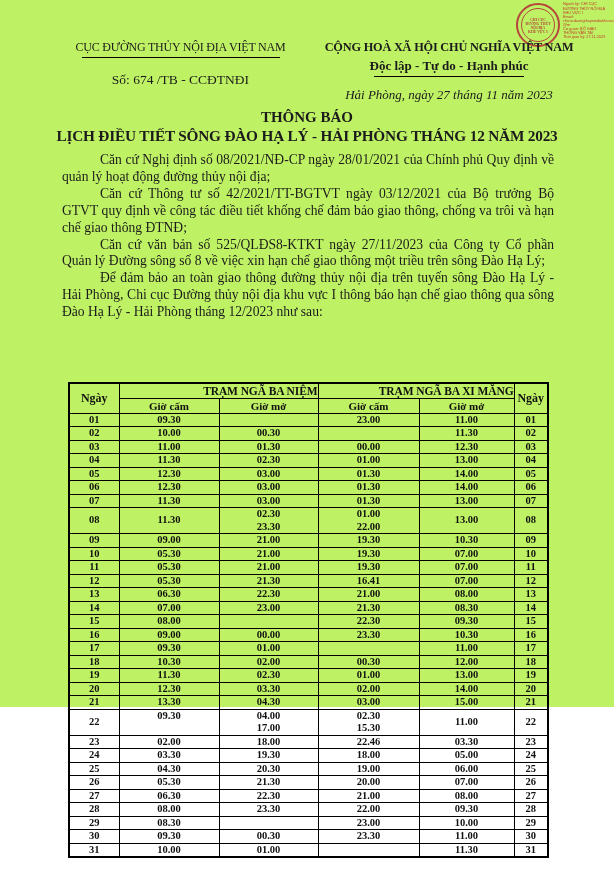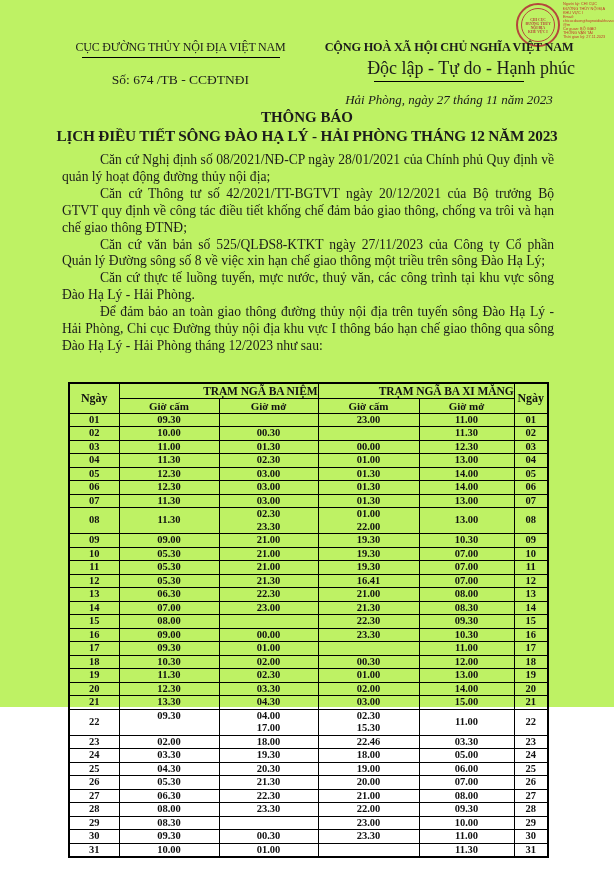--- a/index.html
+++ b/index.html
@@ -34,21 +34,21 @@
   .sig div { font-size:7px; line-height:7.5px; white-space:nowrap; }
 
   
   .hdr-left  { position:absolute; top:40px; left:38px;  width:285px; text-align:center; }
   .hdr-right { position:absolute; top:40px; left:323px; width:252px; text-align:center; }
   .org-line1 { font-size:12px; letter-spacing:-0.2px; }
   .org-line2 { font-size:12.2px; font-weight:bold; letter-spacing:-0.2px; margin-top:1px; }
   .org-underline { width:198px; height:1px; background:#000; margin:2px auto 0; }
   .doc-number { font-size:13.5px; margin-top:14px; }
   .nat-line1 { font-size:12.3px; font-weight:bold; letter-spacing:-0.2px; }
-  .motto { font-size:18px; font-weight:normal; margin-top:3px;text-align:right; }
+  .motto { font-size:13px; font-weight:bold; margin-top:3px; }
   .motto-underline { width:150px; height:1px; background:#000; margin:2px auto 0; }
   .date-line { font-size:13px; font-style:italic; margin-top:10px; }
 
   
   .title-block { position:absolute; top:109px; left:0; width:614px; text-align:center; }
   .title-line1 { font-size:15px; font-weight:bold; }
   .title-line2 { font-size:15.3px; font-weight:bold; letter-spacing:-0.2px; margin-top:1px; }
 
   
   .body-text { position:absolute; top:152px; left:62px; width:492px; }
@@ -115,23 +115,22 @@
     <div class="date-line">Hải Phòng, ngày 27 tháng 11 năm 2023</div>
   </div>
 
   <div class="title-block">
     <div class="title-line1">THÔNG BÁO</div>
     <div class="title-line2">LỊCH ĐIỀU TIẾT SÔNG ĐÀO HẠ LÝ - HẢI PHÒNG THÁNG 12 NĂM 2023</div>
   </div>
 
   <div class="body-text">
     <p>Căn cứ Nghị định số 08/2021/NĐ-CP ngày 28/01/2021 của Chính phủ Quy định về quản lý hoạt động đường thủy nội địa;</p>
-    <p>Căn cứ Thông tư số 42/2021/TT-BGTVT ngày 20/12/2021 của Bộ trưởng Bộ GTVT quy định về công tác điều tiết khống chế đảm bảo giao thông, chống va trôi và hạn chế giao thông ĐTNĐ;</p>
+    <p>Căn cứ Thông tư số 42/2021/TT-BGTVT ngày 03/12/2021 của Bộ trưởng Bộ GTVT quy định về công tác điều tiết khống chế đảm bảo giao thông, chống va trôi và hạn chế giao thông ĐTNĐ;</p>
     <p>Căn cứ văn bản số 525/QLĐS8-KTKT ngày 27/11/2023 của Công ty Cổ phần Quản lý Đường sông số 8 về việc xin hạn chế giao thông một triều trên sông Đào Hạ Lý;</p>
-    <p>Căn cứ thực tế luồng tuyến, mực nước, thuỷ văn, các công trình tại khu vực sông Đào Hạ Lý - Hải Phòng.</p>
     <p>Để đảm bảo an toàn giao thông đường thủy nội địa trên tuyến sông Đào Hạ Lý - Hải Phòng, Chi cục Đường thủy nội địa khu vực I thông báo hạn chế giao thông qua sông Đào Hạ Lý - Hải Phòng tháng 12/2023 như sau:</p>
   </div>
 
   <table class="schedule">
     <colgroup>
       <col style="width:50px">
         <col style="width:100px">
         <col style="width:99px">
       <col style="width:101px">
         <col style="width:95px">

